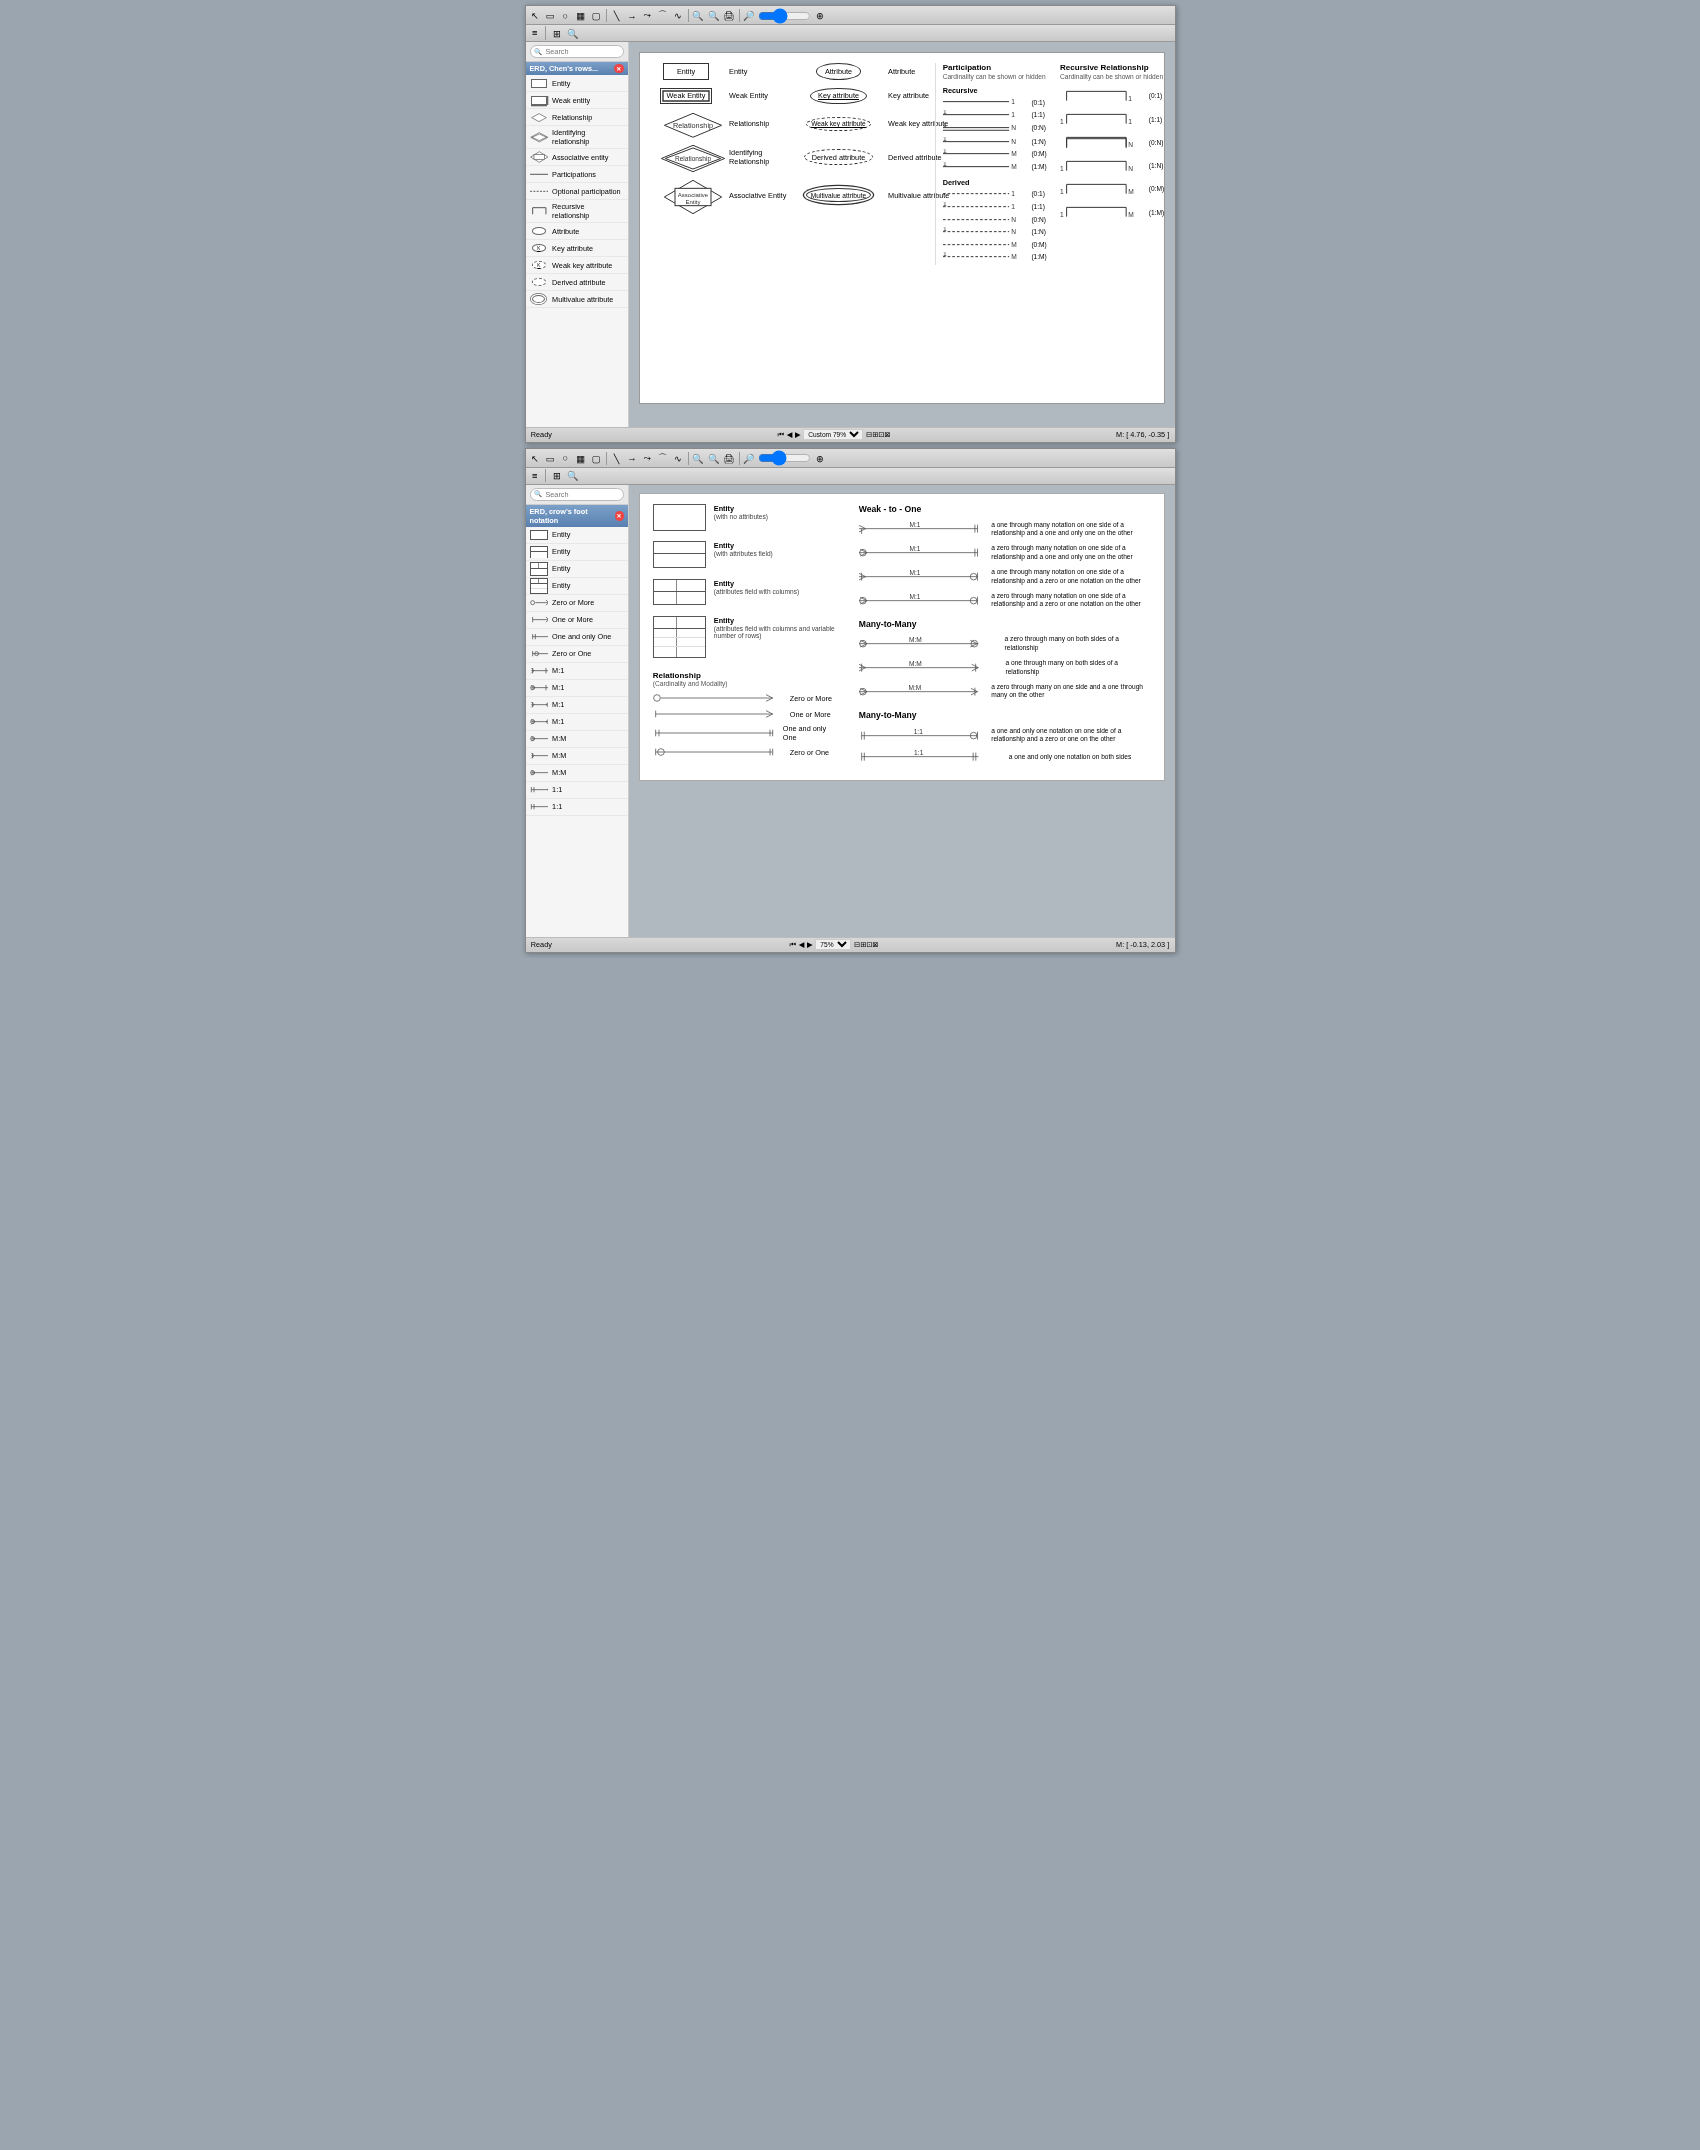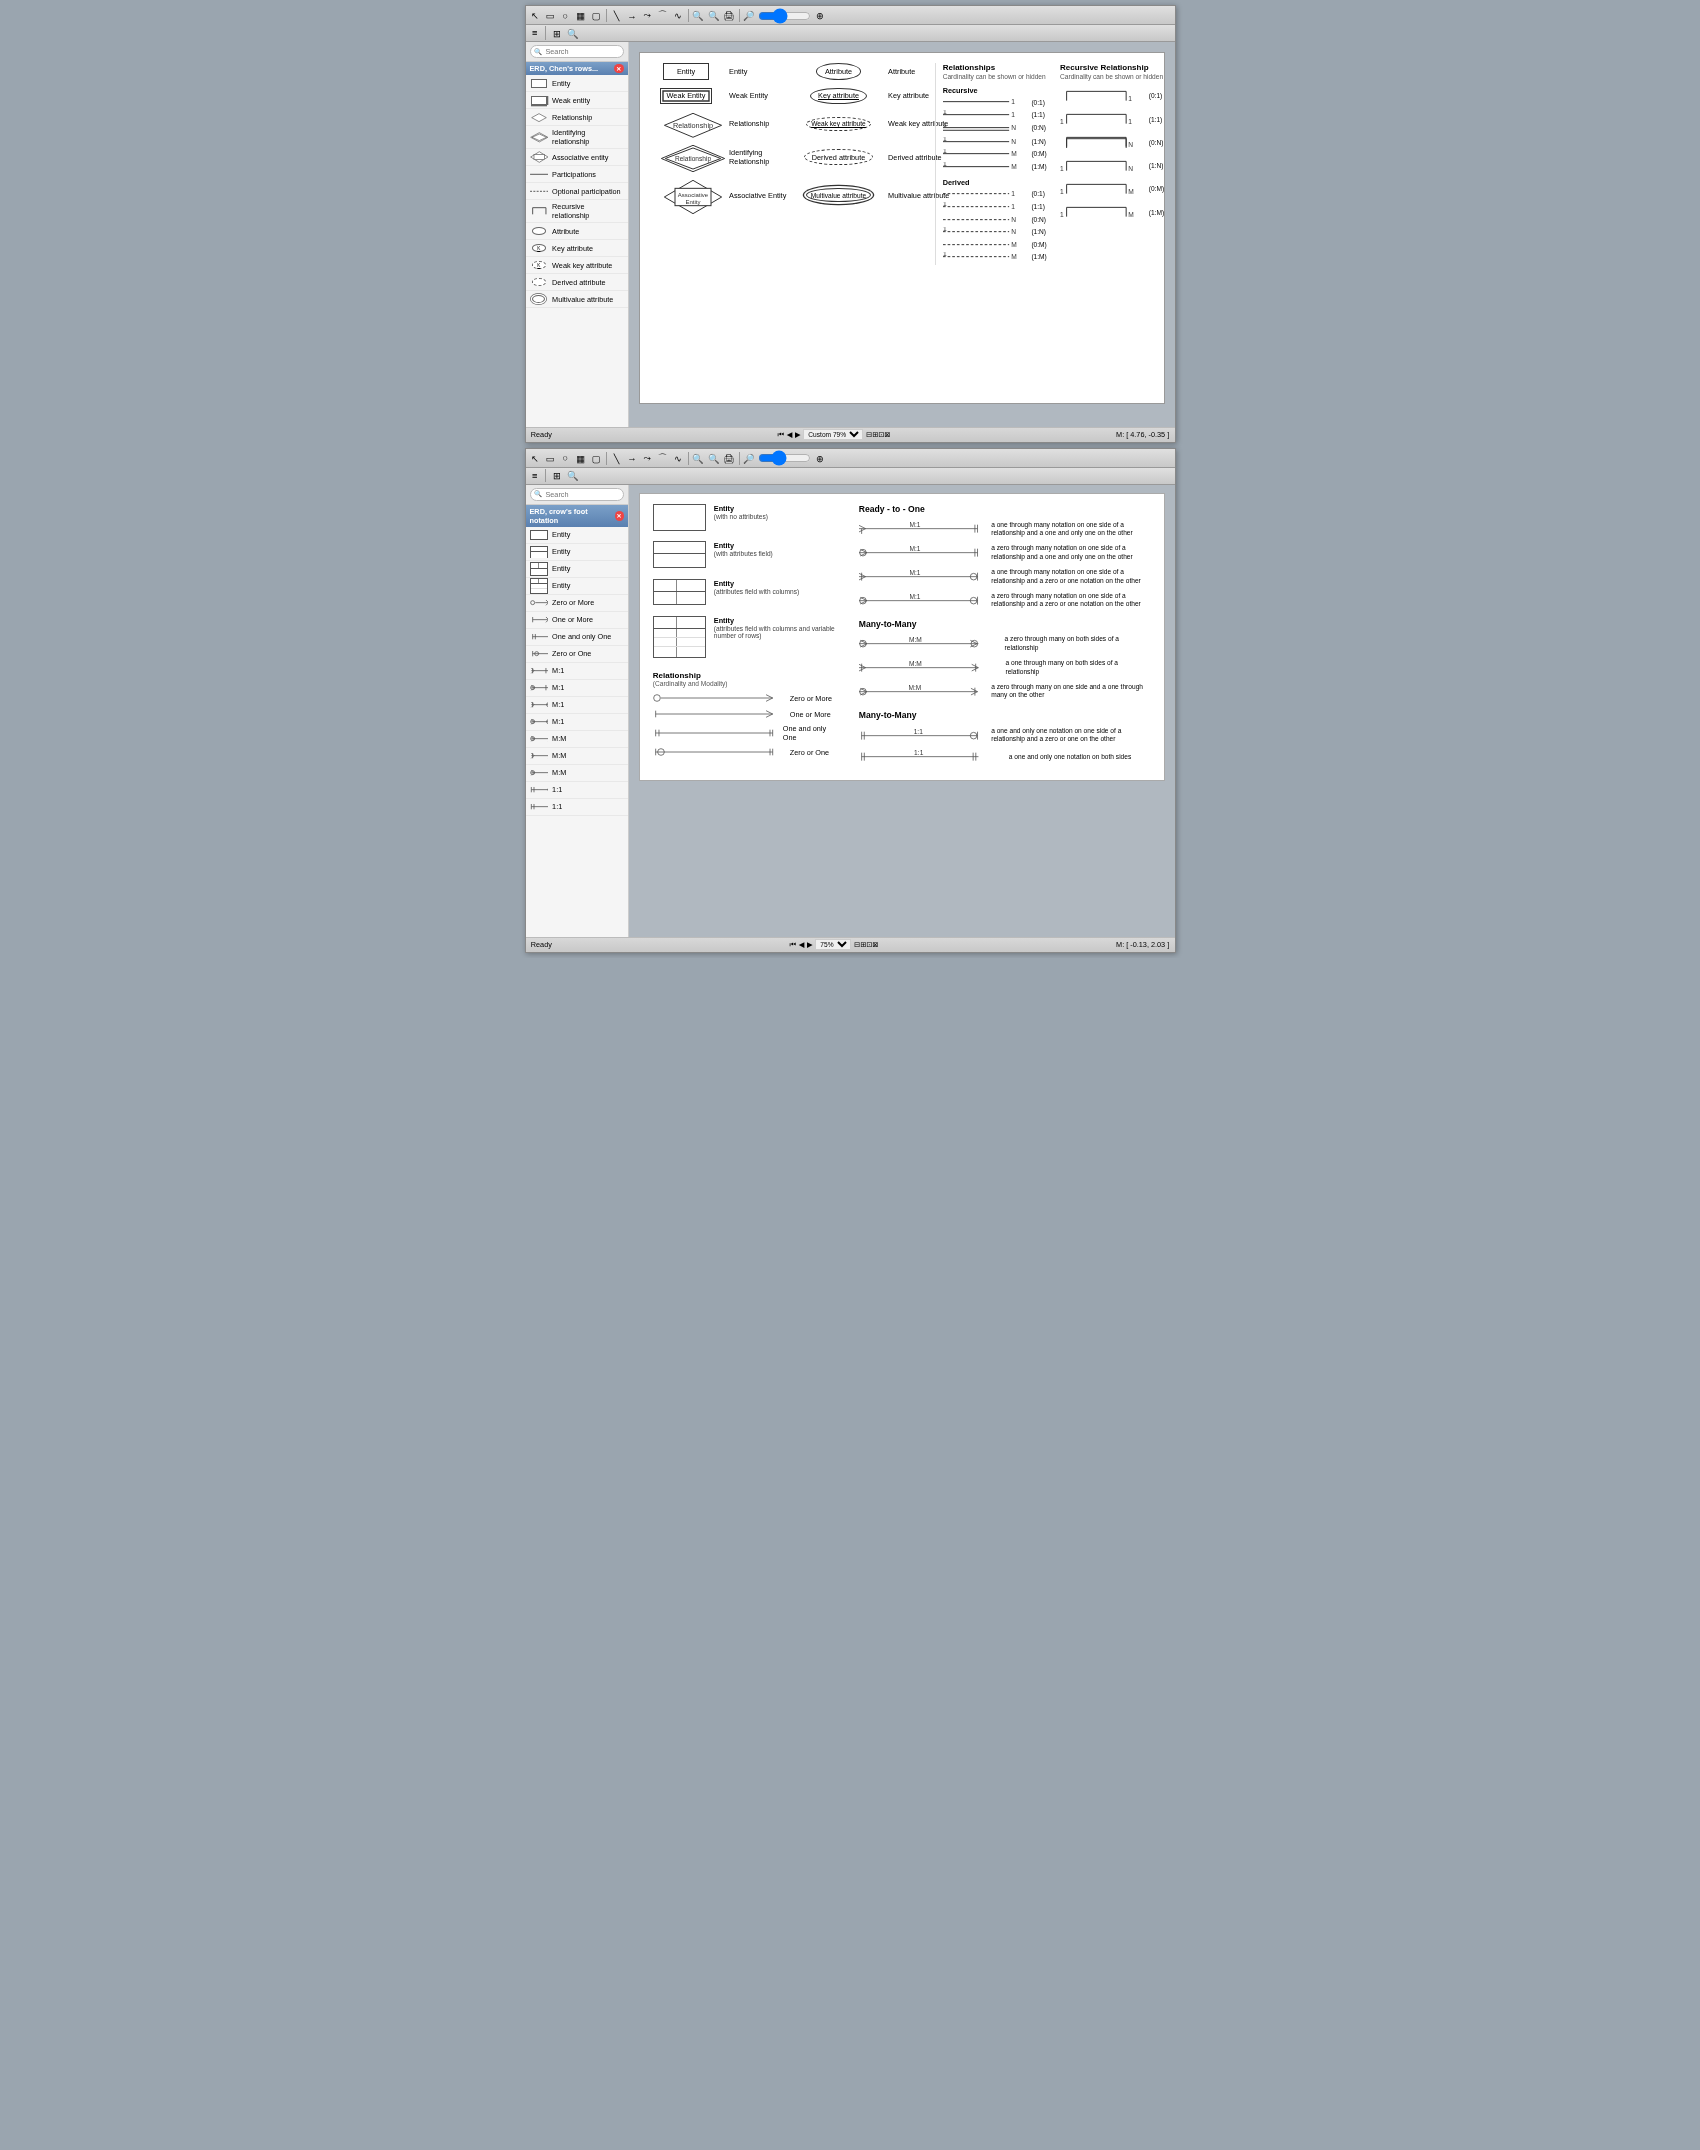--- a/index.html
+++ b/index.html
@@ -439,21 +439,21 @@
                 <div style="border:1.3px solid #333; padding:2.7px 4px; border-radius:50%; font-size:6.6px; background:white; box-shadow: 0 0 0 2px white, 0 0 0 3.3px #333; text-align:center;">Multivalue attribute</div>
               </div>
               <div class="erd-label2" style="padding-left:6.6px;">Multivalue attribute</div>
             </div>
           </div>
 
           <div style="flex:1; padding-left:6.6px; border-left:0.7px solid #ddd;">
             <div style="display:flex; gap:13.3px;">
 
               <div>
-                <div style="font-weight:bold; font-size:8px; margin-bottom:1.3px;">Relationships</div>
+                <div style="font-weight:bold; font-size:8px; margin-bottom:1.3px;">Participation</div>
                 <div style="font-size:6.6px; color:#555; margin-bottom:5.3px;">Cardinality can be shown or hidden</div>
                 <div style="font-size:7.3px; font-weight:bold; margin-bottom:2.7px;">Recursive</div>
 
                 <div class="part-row">
                   <svg width="86" height="9.3" viewBox="0 0 130 14" style="font-size:11px">
                     <line x1="0" y1="7" x2="100" y2="7" stroke="#333" stroke-width="1.5"></line>
                     <text x="103" y="11" font-size="10" fill="#333">1</text>
                     <text x="20" y="6" font-size="8" fill="#333"></text>
                   </svg>
                   <span style="font-size:6.6px;">(0:1)</span>
@@ -981,21 +981,21 @@
                 <line x1="4" y1="9" x2="180" y2="9" stroke="#555" stroke-width="1.2"></line>
                 <line x1="176" y1="4" x2="176" y2="14" stroke="#555" stroke-width="1.2"></line>
                 <line x1="180" y1="4" x2="180" y2="14" stroke="#555" stroke-width="1.2"></line>
               </svg>
               <span style="font-size:7.3px;">Zero or One</span>
             </div>
           </div>
 
           <div style="flex:1;">
 
-            <div style="font-size:8.6px; font-weight:bold; margin-bottom:6.6px;">Ready - to - One</div>
+            <div style="font-size:8.6px; font-weight:bold; margin-bottom:6.6px;">Weak - to - One</div>
 
             <div class="cf-rel-row" style="margin-bottom:6.6px;">
               <svg width="146" height="13.3" viewBox="0 0 195 20" style="font-size:12px">
                 <line x1="4" y1="10" x2="4" y2="18" stroke="#555" stroke-width="1.2"></line>
                 <line x1="0" y1="5" x2="10" y2="10" stroke="#555" stroke-width="1.2"></line>
                 <line x1="0" y1="15" x2="10" y2="10" stroke="#555" stroke-width="1.2"></line>
                 <line x1="0" y1="10" x2="180" y2="10" stroke="#555" stroke-width="1.2"></line>
                 <text x="85" y="8" font-size="10" text-anchor="middle" fill="#333">M:1</text>
                 <line x1="176" y1="4" x2="176" y2="16" stroke="#555" stroke-width="1.2"></line>
                 <line x1="180" y1="4" x2="180" y2="16" stroke="#555" stroke-width="1.2"></line>

